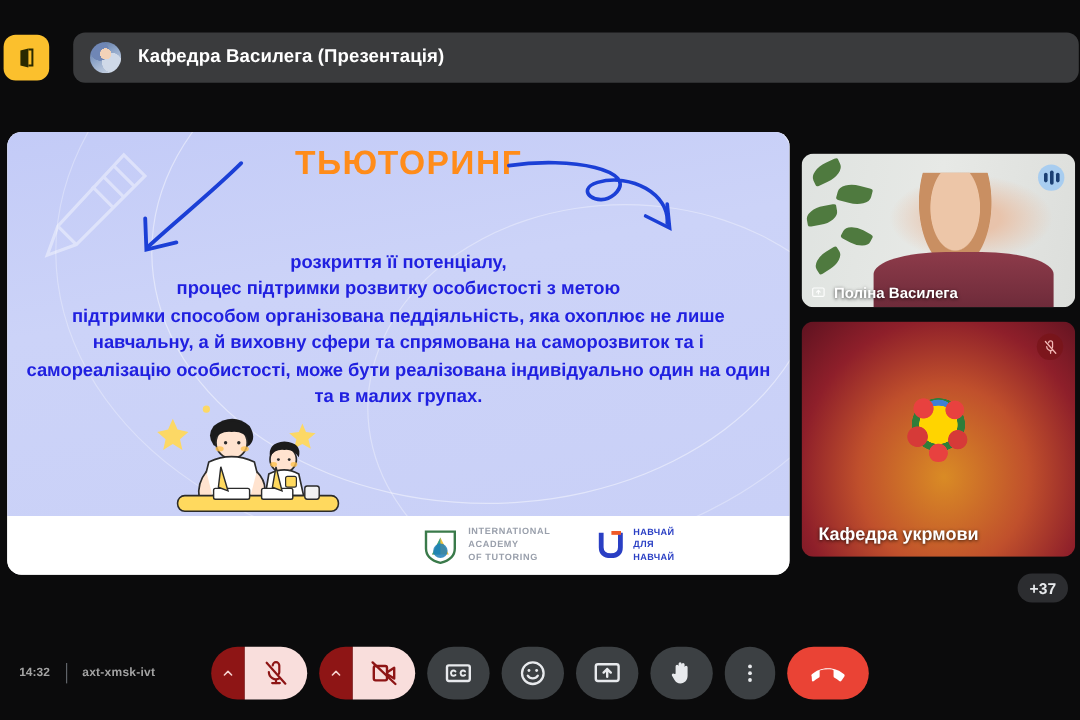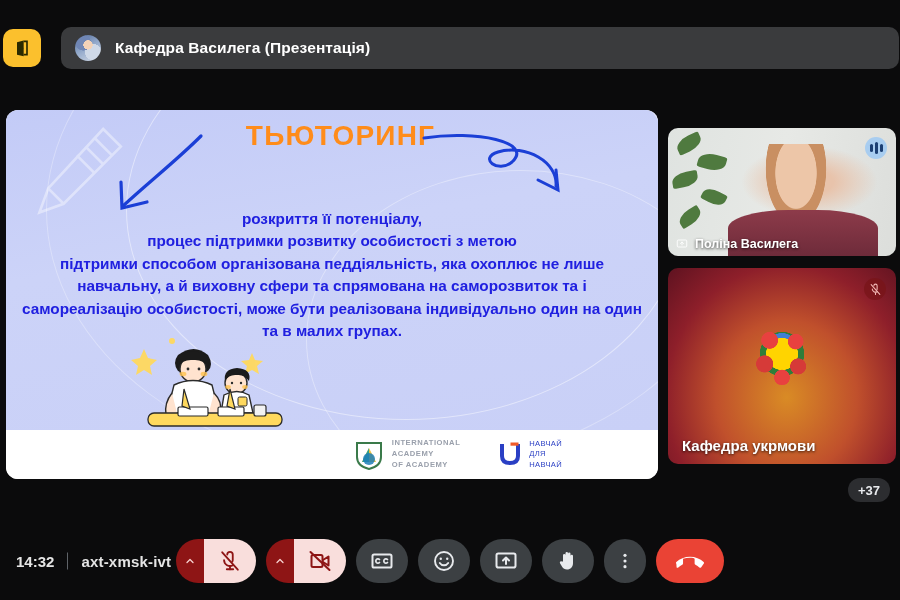--- a/index.html
+++ b/index.html
@@ -106,21 +106,21 @@
   }
   .logo-block { display: flex; align-items: center; }
   .logo-iat-text {
     margin-left: 9px; color: #9aa0ac;
     font-size: 7.6px; font-weight: 600; line-height: 1.42;
     letter-spacing: .55px;
   }
   .logo-nfu { display: flex; align-items: center; margin-left: 38px; }
   .logo-nfu-text {
     margin-left: 7px; color: #2a3fc4;
-    font-size: 7.6px; font-weight: 400; line-height: 1.32;
+    font-size: 7.6px; font-weight: 700; line-height: 1.32;
     letter-spacing: .3px;
   }
 
   
   .tile {
     position: absolute; left: 668px;
     width: 228px;
     border-radius: 10px; overflow: hidden;
   }
   .tile-a { top: 128px; height: 128px; }
@@ -196,21 +196,21 @@
     color: #e8eaed; font-size: 13px; font-weight: 700;
   }
 
   
   .bottombar {
     position: absolute; left: 0; bottom: 0; width: 900px; height: 78px;
   }
   .meet-meta {
     position: absolute; left: 16px; top: 50%; transform: translateY(-50%);
     display: flex; align-items: center;
-    color: #e5e5e5; font-size: 15px; font-weight: 700;
+    color: #a3a3a3; font-size: 10px; font-weight: 700;
   }
   .meta-sep {
     width: 1px; height: 17px; background: #5f6368; margin: 0 13px;
   }
   .meet-code { font-weight: 700; letter-spacing: .2px; }
 
   .controls {
     position: absolute; left: 50%; top: 50%;
     transform: translate(-50%,-50%);
     display: flex; align-items: center; gap: 10px;
@@ -340,21 +340,21 @@
       <div class="logo-block">
         <svg width="28" height="30" viewBox="0 0 28 30">
           <path d="M2 3 H26 V17 Q26 26 14 29 Q2 26 2 17 Z" fill="none" stroke="#3a7a4a" stroke-width="2"></path>
           <path d="M14 8 L21 22 H7 Z" fill="#f0c23c"></path>
           <path d="M14 8 L7 22 H14 Z" fill="#2f9e8f"></path>
           <circle cx="14" cy="19" r="6" fill="#1e7fb8" opacity=".85"></circle>
         </svg>
         <div class="logo-iat-text">
           <div>INTERNATIONAL</div>
           <div>ACADEMY</div>
-          <div>OF ACADEMY</div>
+          <div>OF TUTORING</div>
         </div>
       </div>
 
       <div class="logo-nfu">
         <svg width="24" height="26" viewBox="0 0 24 26">
           <path d="M4 3 V15 Q4 22 12 22 Q20 22 20 15 V3" fill="none" stroke="#2a3fc4" stroke-width="4"></path>
           <rect x="12.5" y="1.5" width="8" height="3.2" fill="#f05a28"></rect>
         </svg>
         <div class="logo-nfu-text">
           <div>НАВЧАЙ</div>

